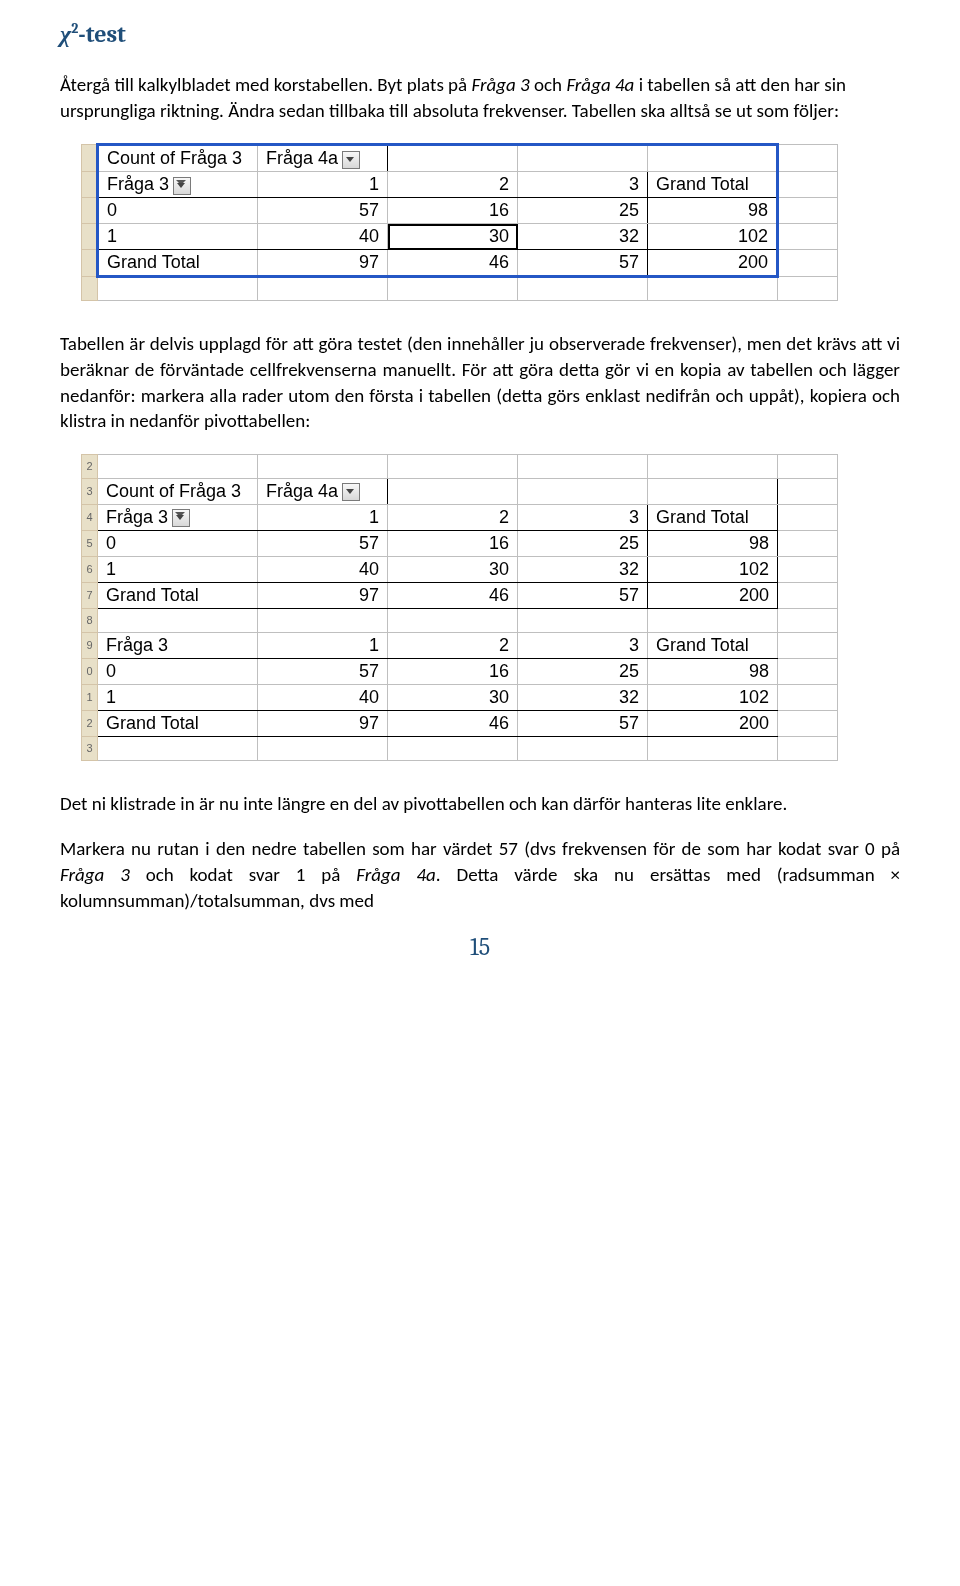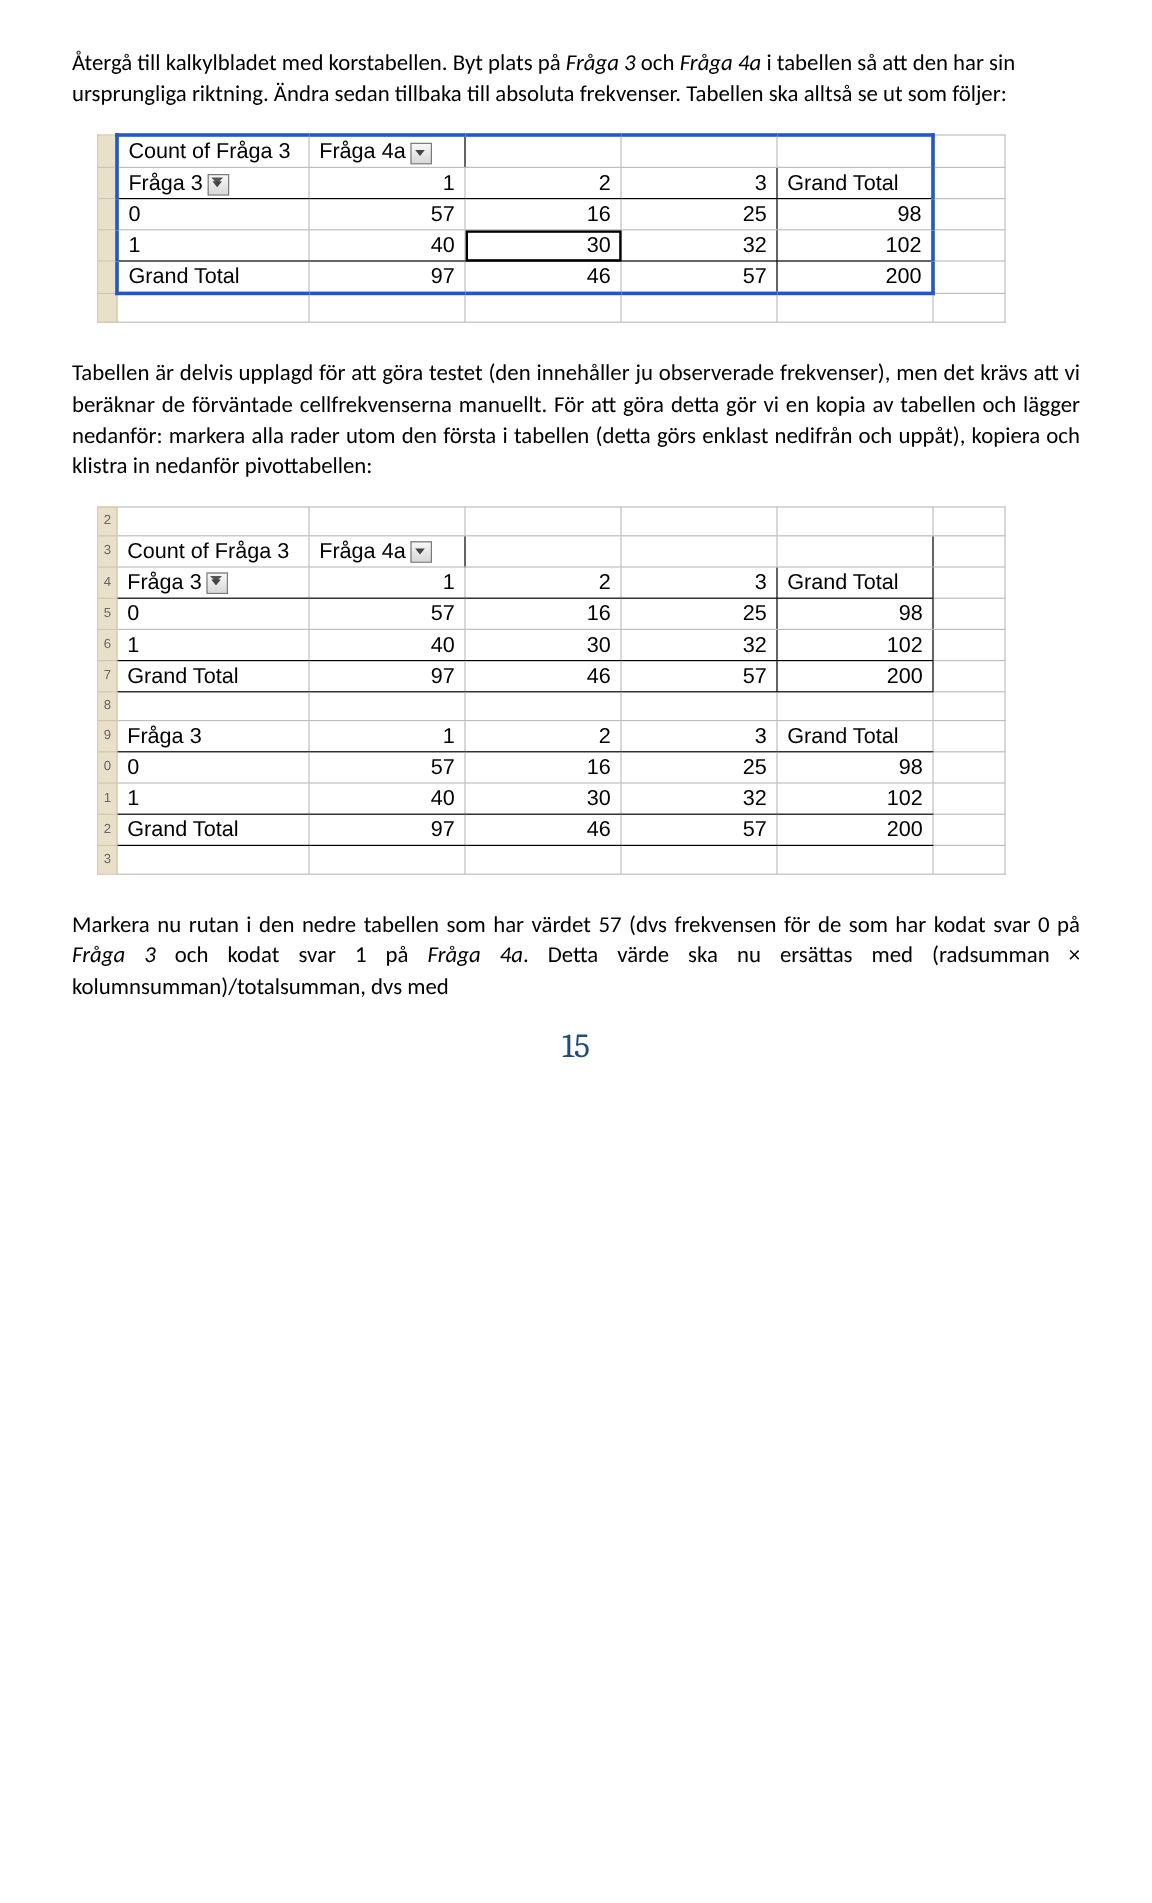--- a/index.html
+++ b/index.html
@@ -110,29 +110,32 @@
 
   .active-cell {
     outline: 2px solid #000;
     outline-offset: -2px;
   }
 
   .page-num {
     text-align: center;
     color: #1f4e79;
     font-family: Cambria, Georgia, serif;
-    font-size: 28px;
+    font-size: 24px;
     margin-top: 20px;
   }
 </style>
 </head>
 <body>
 
 <div class="page">
 
+  <div class="heading">
+    <span class="chi">χ</span><span class="sup">2</span><span>-test</span>
+  </div>
 
 
   <div class="spacer-md"></div>
 
   <p class="body-text">
     <span>Återgå till kalkylbladet med korstabellen. Byt plats på </span><span class="italic">Fråga 3</span><span> och </span><span class="italic">Fråga 4a</span><span> i tabellen så att den har sin ursprungliga riktning. Ändra sedan tillbaka till absoluta frekvenser. Tabellen ska alltså se ut som följer:</span>
   </p>
 
   <div class="sheet-wrap">
   <table class="sheet">
@@ -305,20 +308,21 @@
       <td></td>
       <td></td>
       <td></td>
       <td></td>
       <td></td>
     </tr>
   </tbody>
       </table>
   </div>
 
+  <p class="body-text justify">Det ni klistrade in är nu inte längre en del av pivottabellen och kan därför hanteras lite enklare.</p>
 
   <p class="body-text justify">
     <span>Markera nu rutan i den nedre tabellen som har värdet 57 (dvs frekvensen för de som har kodat svar 0 på </span><span class="italic">Fråga 3</span><span> och kodat svar 1 på </span><span class="italic">Fråga 4a</span><span>. Detta värde ska nu ersättas med (radsumman × kolumnsumman)/totalsumman, dvs med</span>
   </p>
 
 
 
 
   <div class="page-num">15</div>
 

